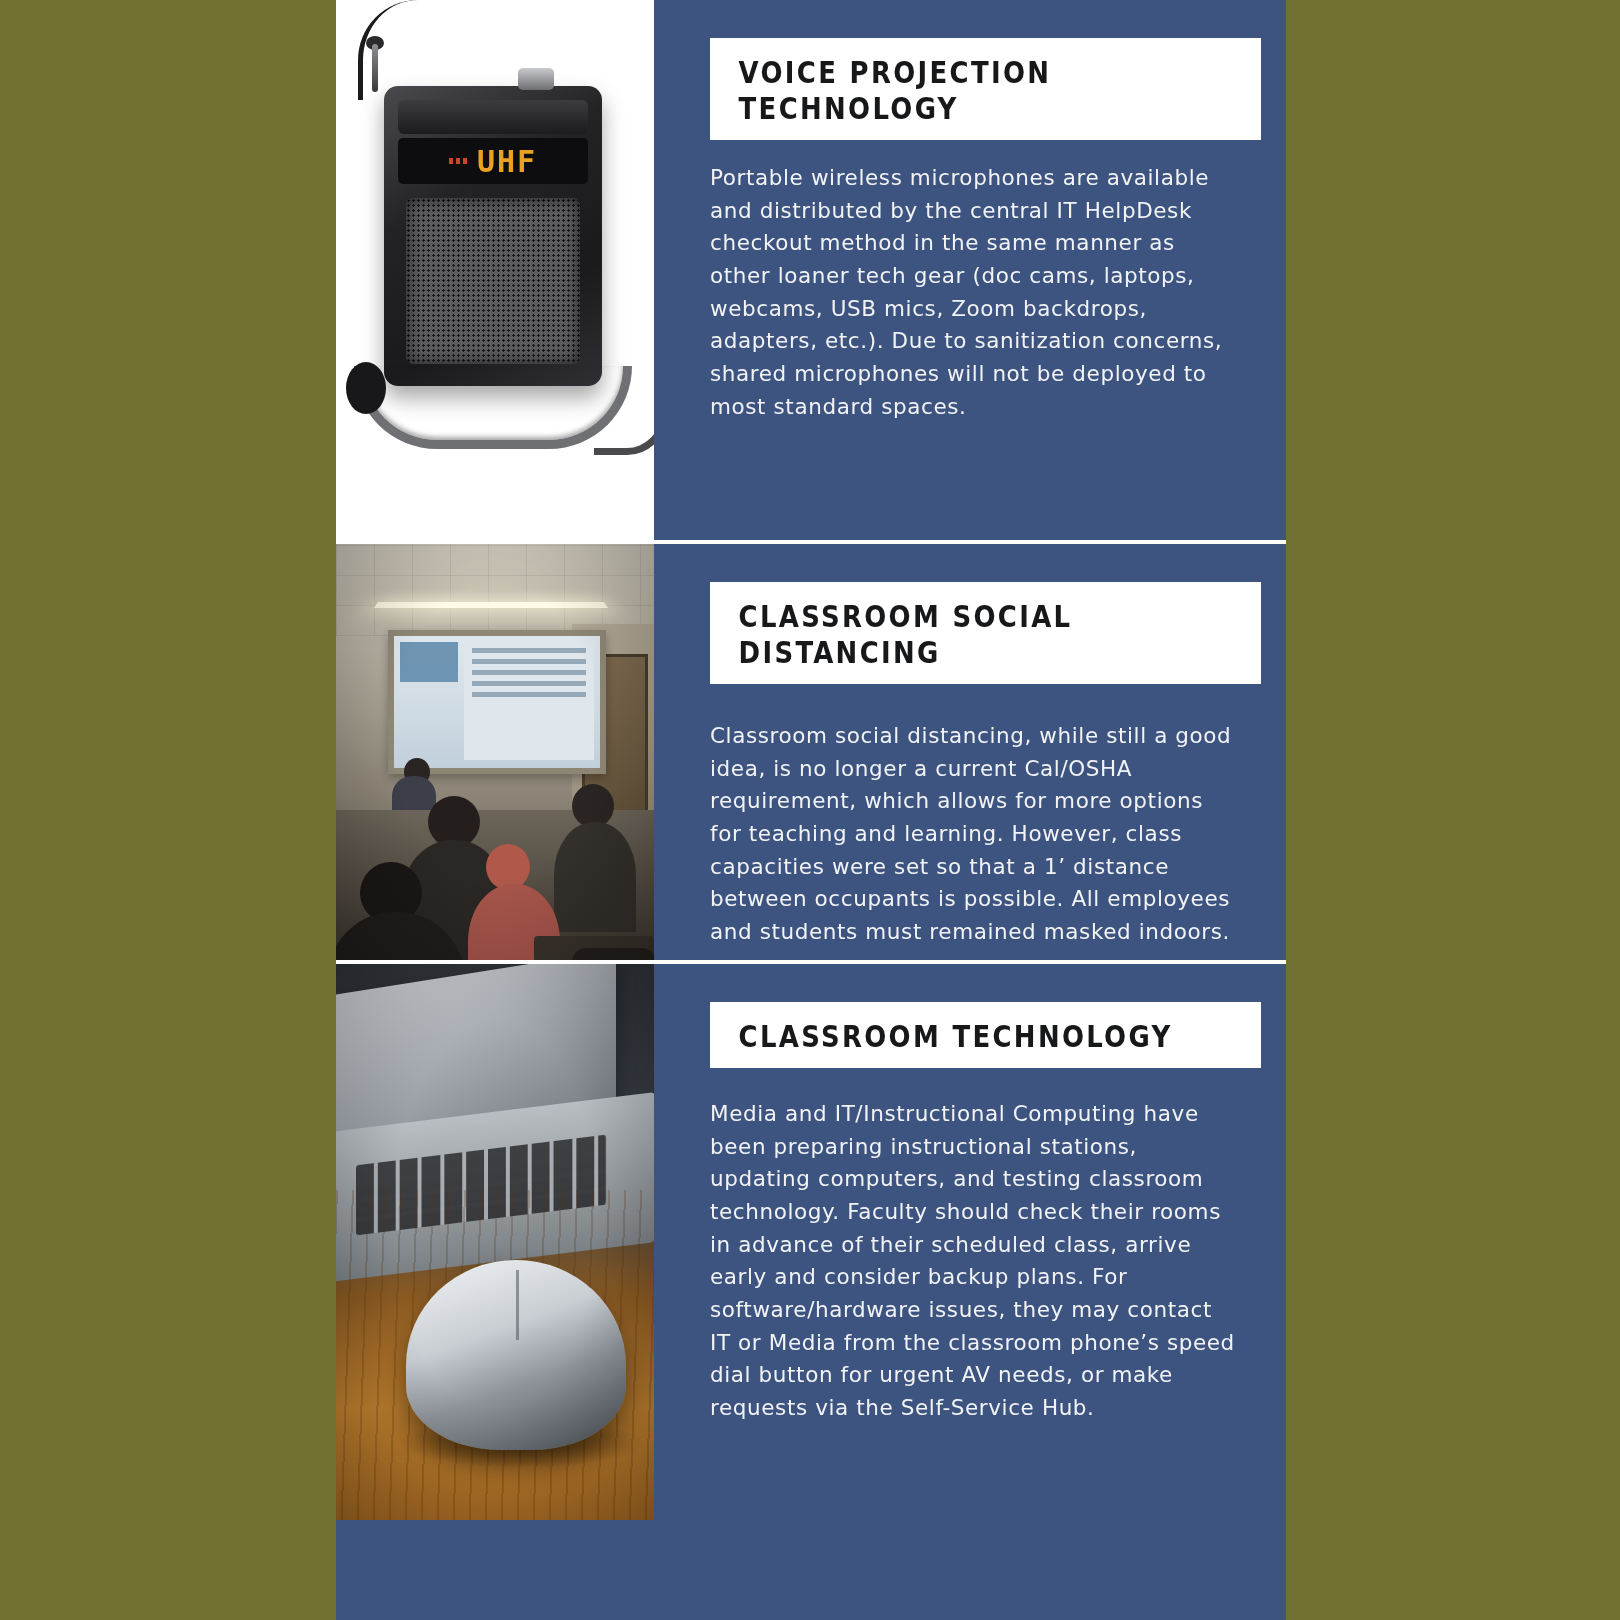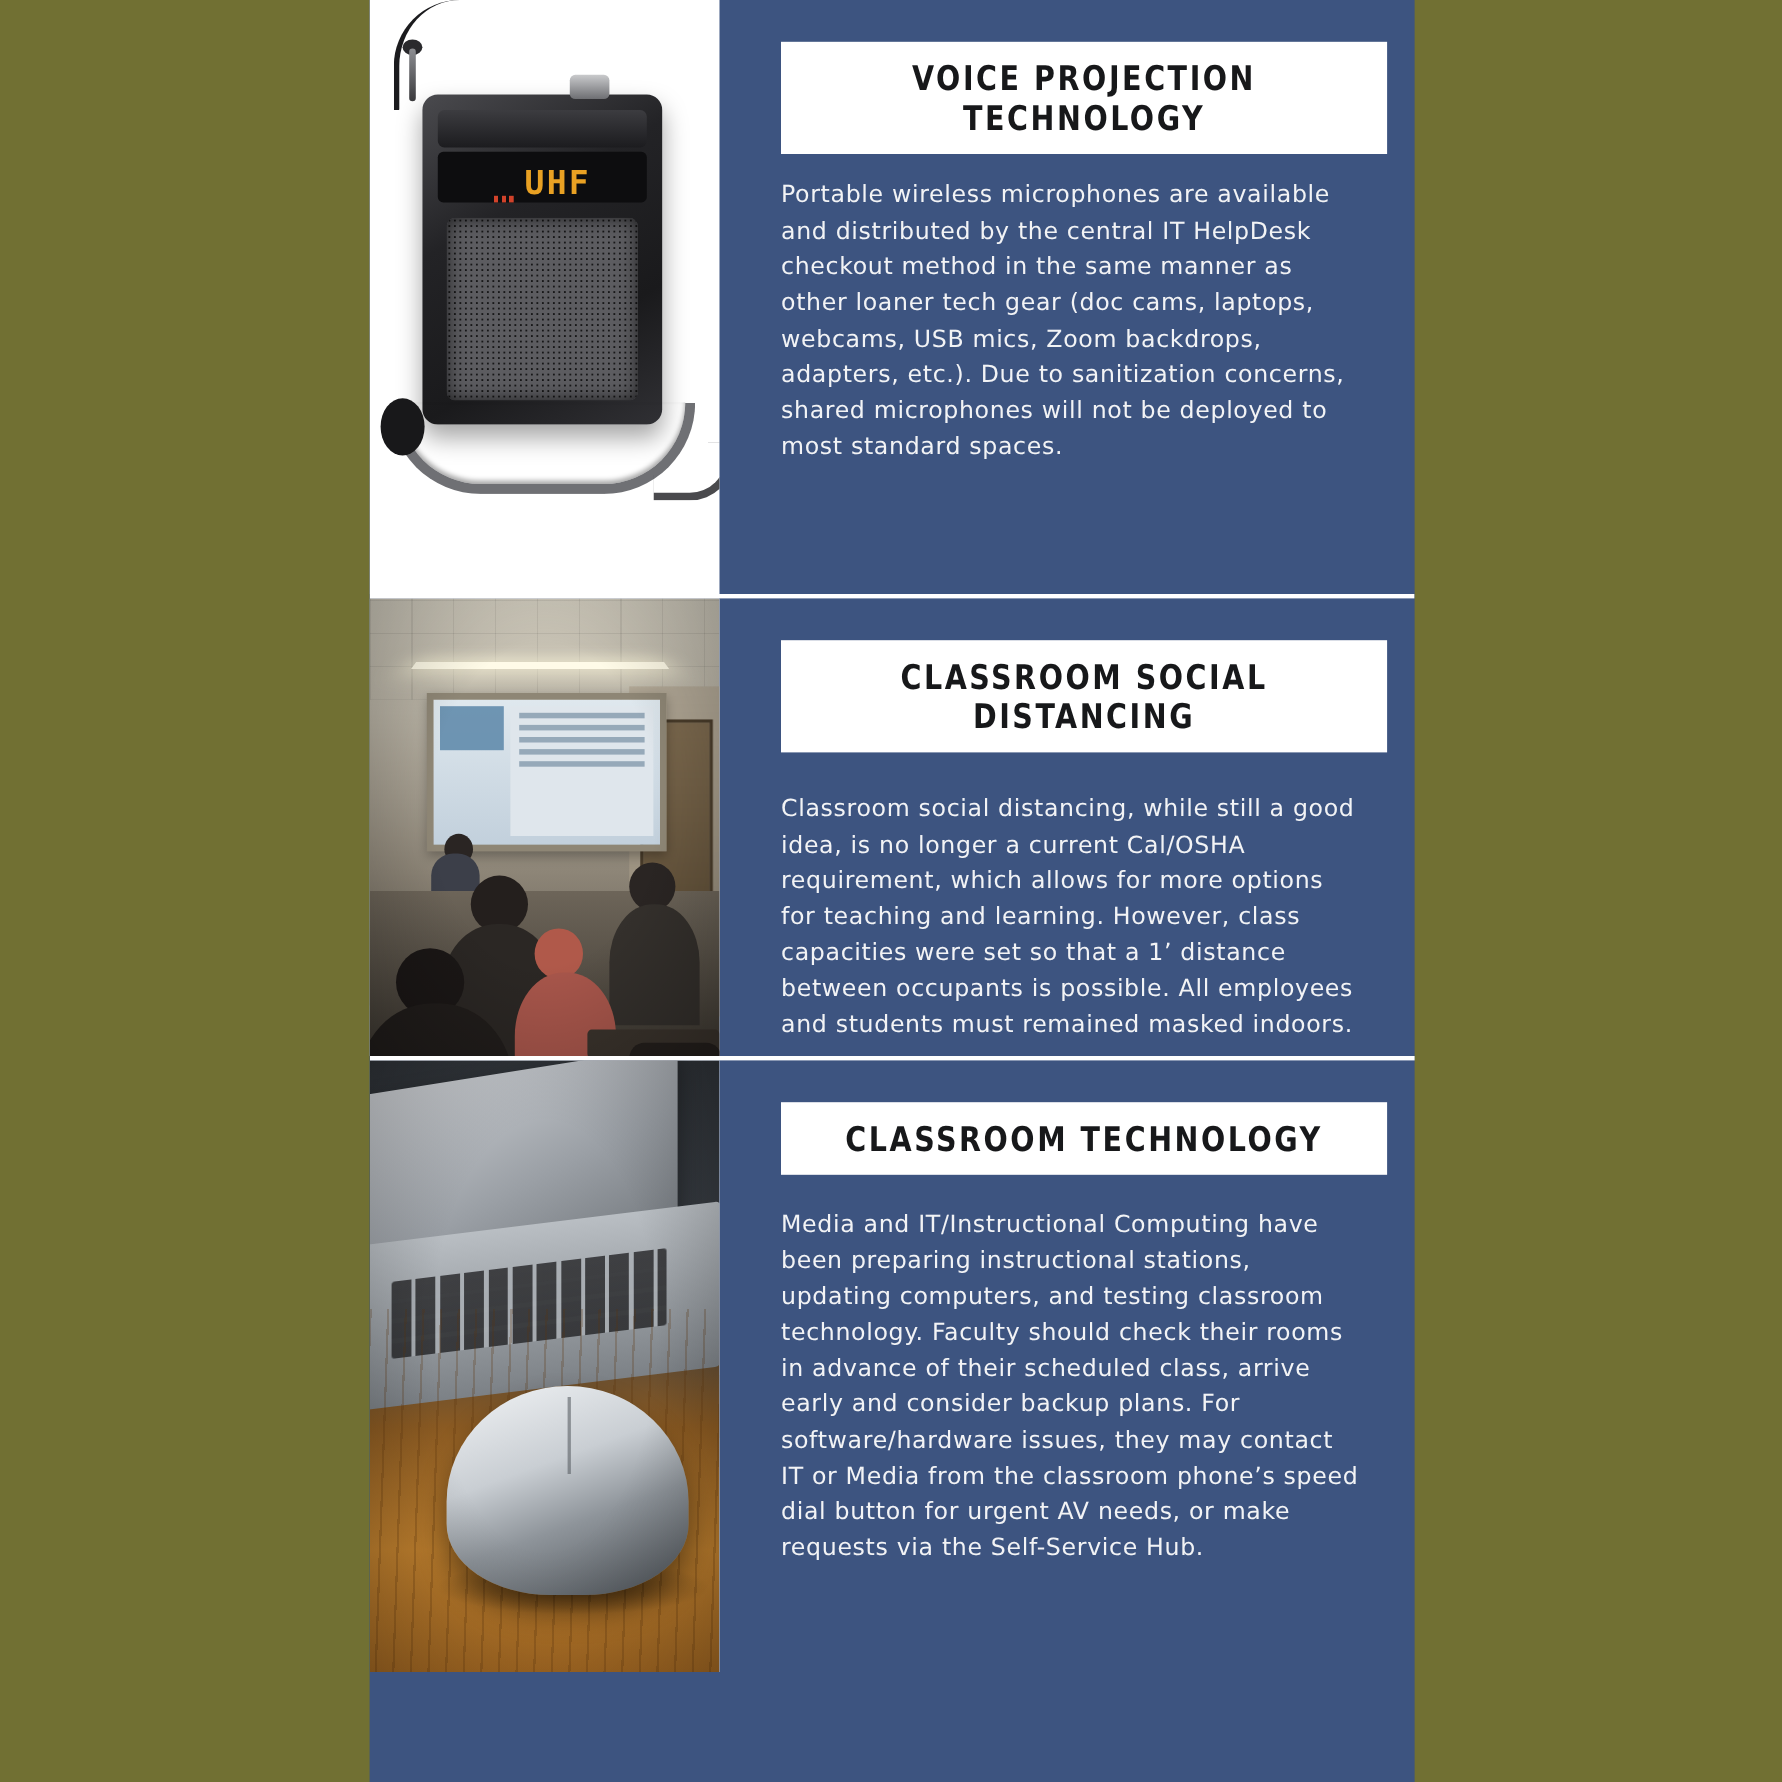--- a/index.html
+++ b/index.html
@@ -47,21 +47,20 @@
   .txtcell {
     flex: 1 1 auto;
     position: relative;
     padding: 0 24px 0 56px;
     box-sizing: border-box;
   }
   .heading-band {
     background: #ffffff;
     margin: 38px 1px 0 0;
     padding: 16px 10px 14px;
-    text-align: center;
   }
   .heading-band .heading-text {
     font-family: "DejaVu Sans Condensed", "Liberation Sans Narrow", "Liberation Sans", sans-serif;
     font-weight: bold;
     font-size: 31px;
     letter-spacing: 2.5px;
     color: #17181a;
     text-transform: uppercase;
     display: block;
     transform: scaleX(0.93);
@@ -112,21 +111,21 @@
   }
   .amp-screen {
     position: absolute;
     left: 14px;
     top: 52px;
     right: 14px;
     height: 46px;
     border-radius: 5px;
     background: #0d0d0f;
     display: flex;
-    align-items: flex-end;
+    align-items: center;
     justify-content: center;
     gap: 10px;
   }
   .amp-dots {
     width: 18px;
     height: 6px;
     background: repeating-linear-gradient(90deg, #d1422a 0 4px, transparent 4px 7px);
   }
   .amp-uhf {
     color: #e9a123;

